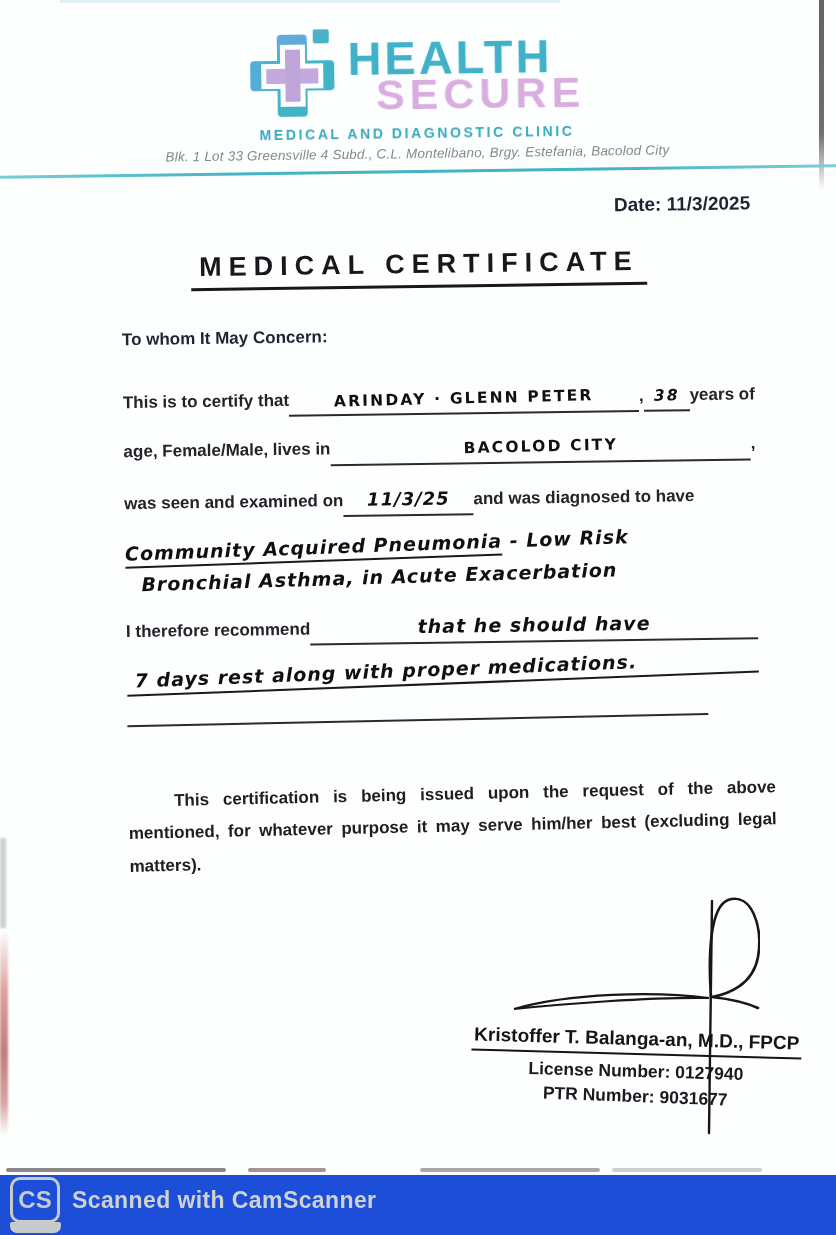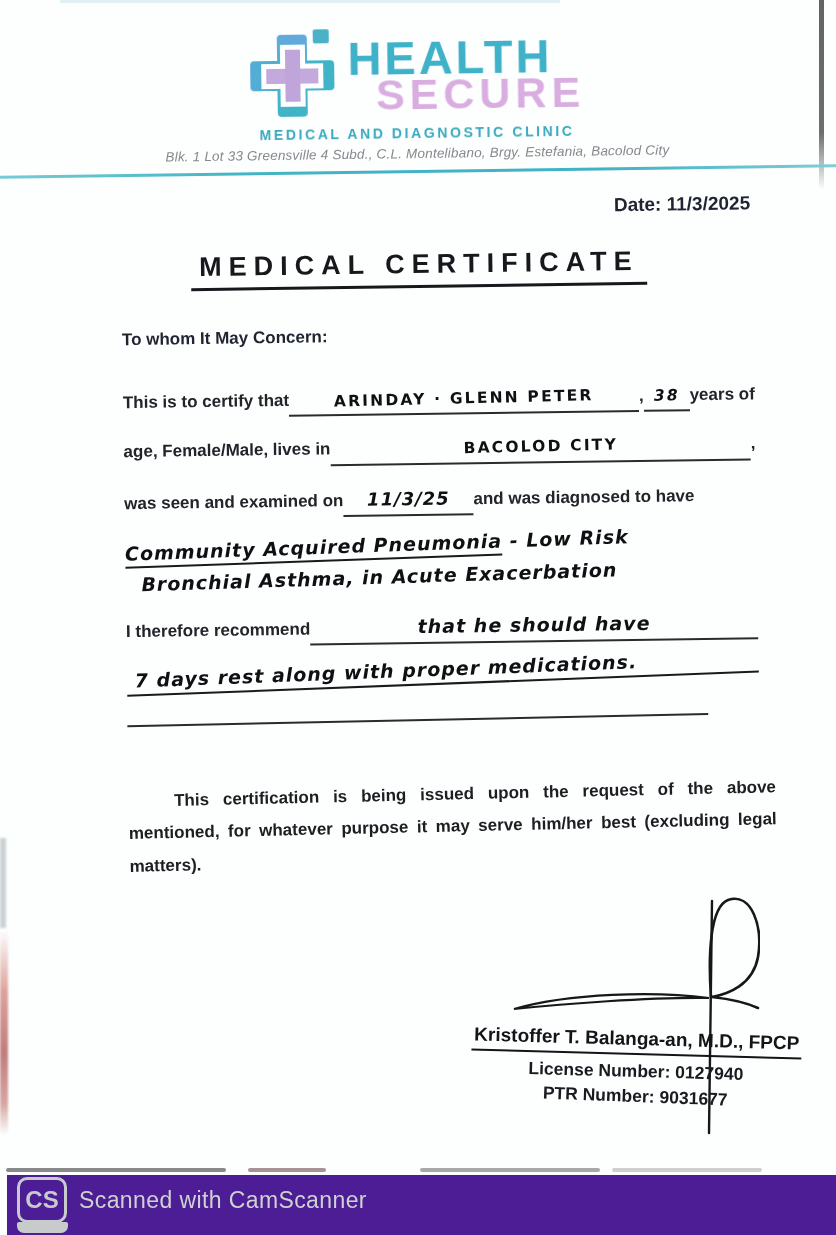--- a/index.html
+++ b/index.html
@@ -74,26 +74,26 @@
              background:linear-gradient(180deg,rgba(220,170,165,0),#dca39c 30%,#c27d7d 60%,#d7a8a4 85%,rgba(220,170,165,0));}
   .art-left-gray{left:0;top:838px;width:6px;height:90px;filter:blur(1.2px);background:#ccd2d4;}
   .art-top{left:60px;top:0;width:500px;height:3px;background:#d9edf0;opacity:.8;}
   .noise{top:1168px;height:4px;border-radius:2px;filter:blur(.6px);}
   .n1{left:6px;width:220px;background:#4c4c50;opacity:.65;}
   .n2{left:248px;width:78px;background:#6d4e4e;opacity:.6;}
   .n3{left:420px;width:180px;background:#55555a;opacity:.5;}
   .n4{left:612px;width:150px;background:#7a7a7e;opacity:.35;}
 
   
-  .footer{position:absolute;left:7px;right:0;bottom:0;height:60px;background:#4c1d95;}
+  .footer{position:absolute;left:0;right:0;bottom:0;height:60px;background:#1d4ed8;}
   .cs-badge{position:absolute;left:10px;top:2px;width:44px;height:40px;border:3.5px solid #c7cbcb;
             border-radius:10px;display:flex;align-items:center;justify-content:center;}
   .cs-badge .letters{font-size:24px;font-weight:700;color:#c7cbcb;letter-spacing:0;}
   .cs-tab{position:absolute;left:10px;top:47px;width:51px;height:11px;background:#c7cbcb;border-radius:2px 2px 7px 7px;}
-  .cs-text{position:absolute;left:72px;top:12px;font-size:23px;color:#ced2d2;letter-spacing:.4px;font-weight:400;}
+  .cs-text{position:absolute;left:72px;top:12px;font-size:23px;color:#ced2d2;letter-spacing:.4px;font-weight:700;}
 </style>
 </head>
 <body>
 
 <div class="paper">
 
   <div class="art art-top"></div>
   <div class="art art-right"></div>
   <div class="art art-left-gray"></div>
   <div class="art art-left-pink"></div>

